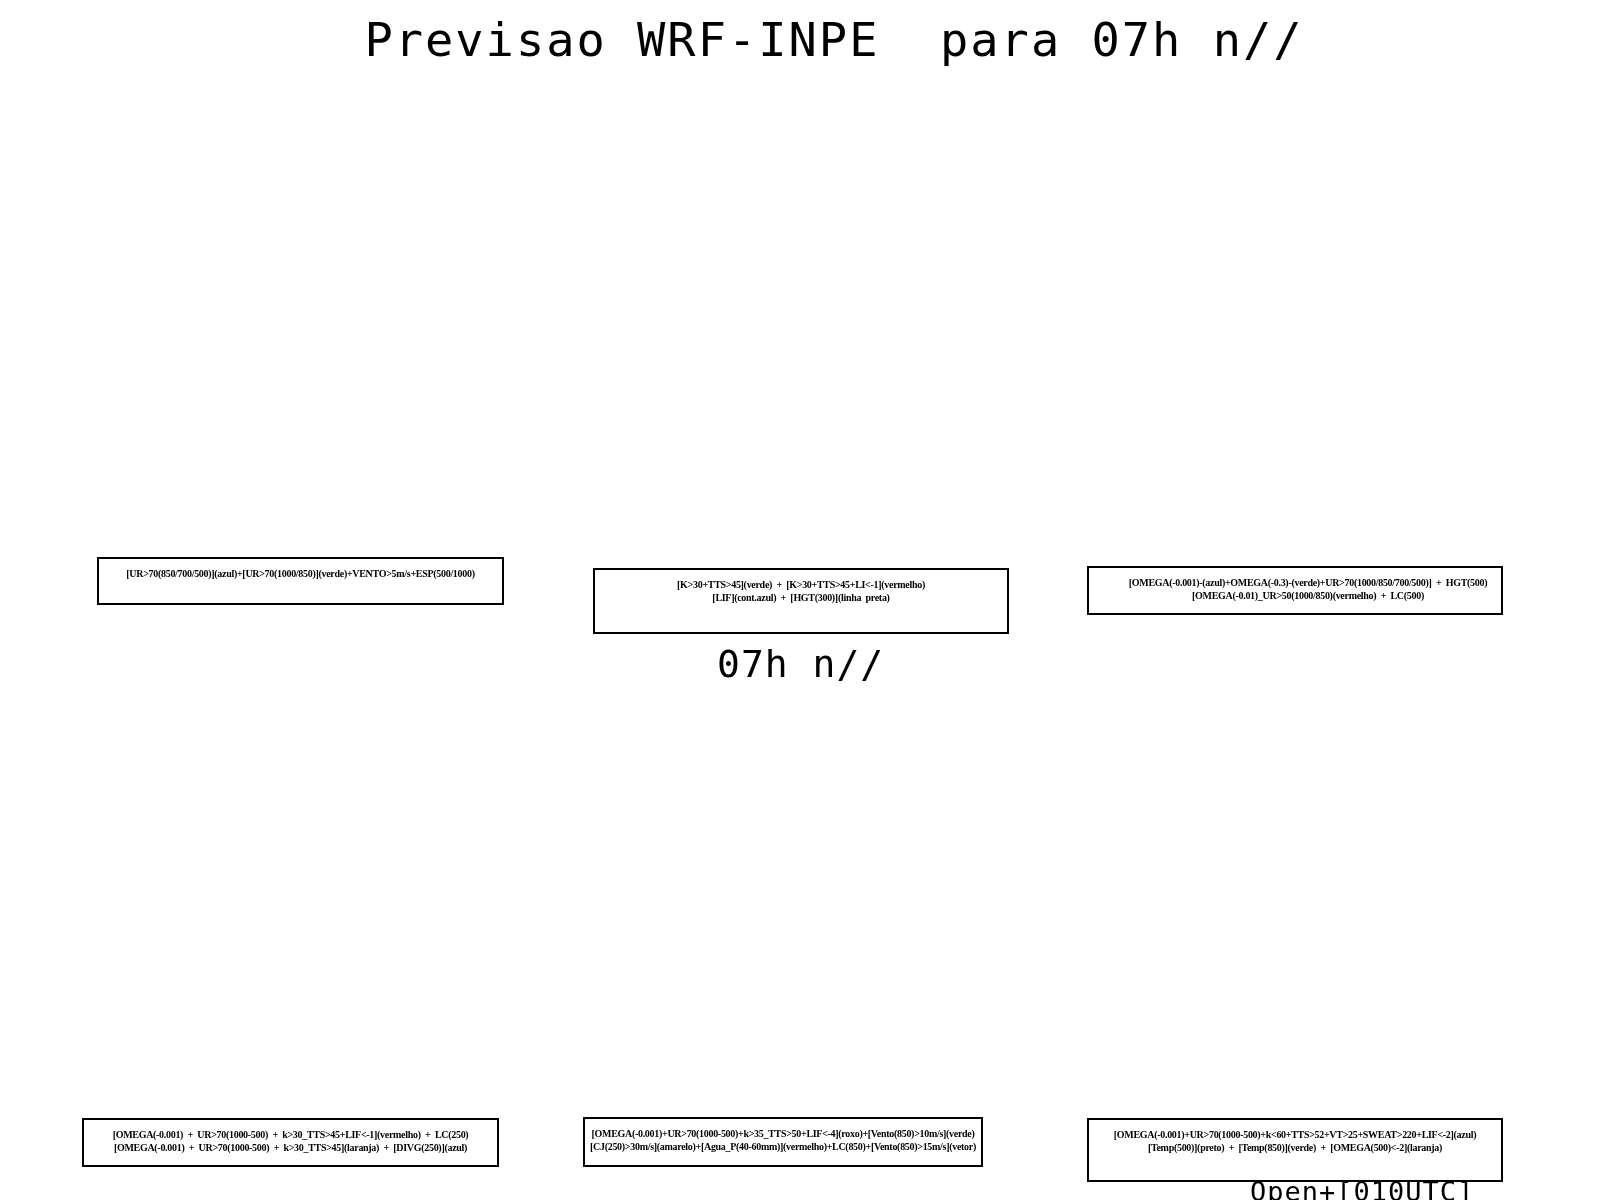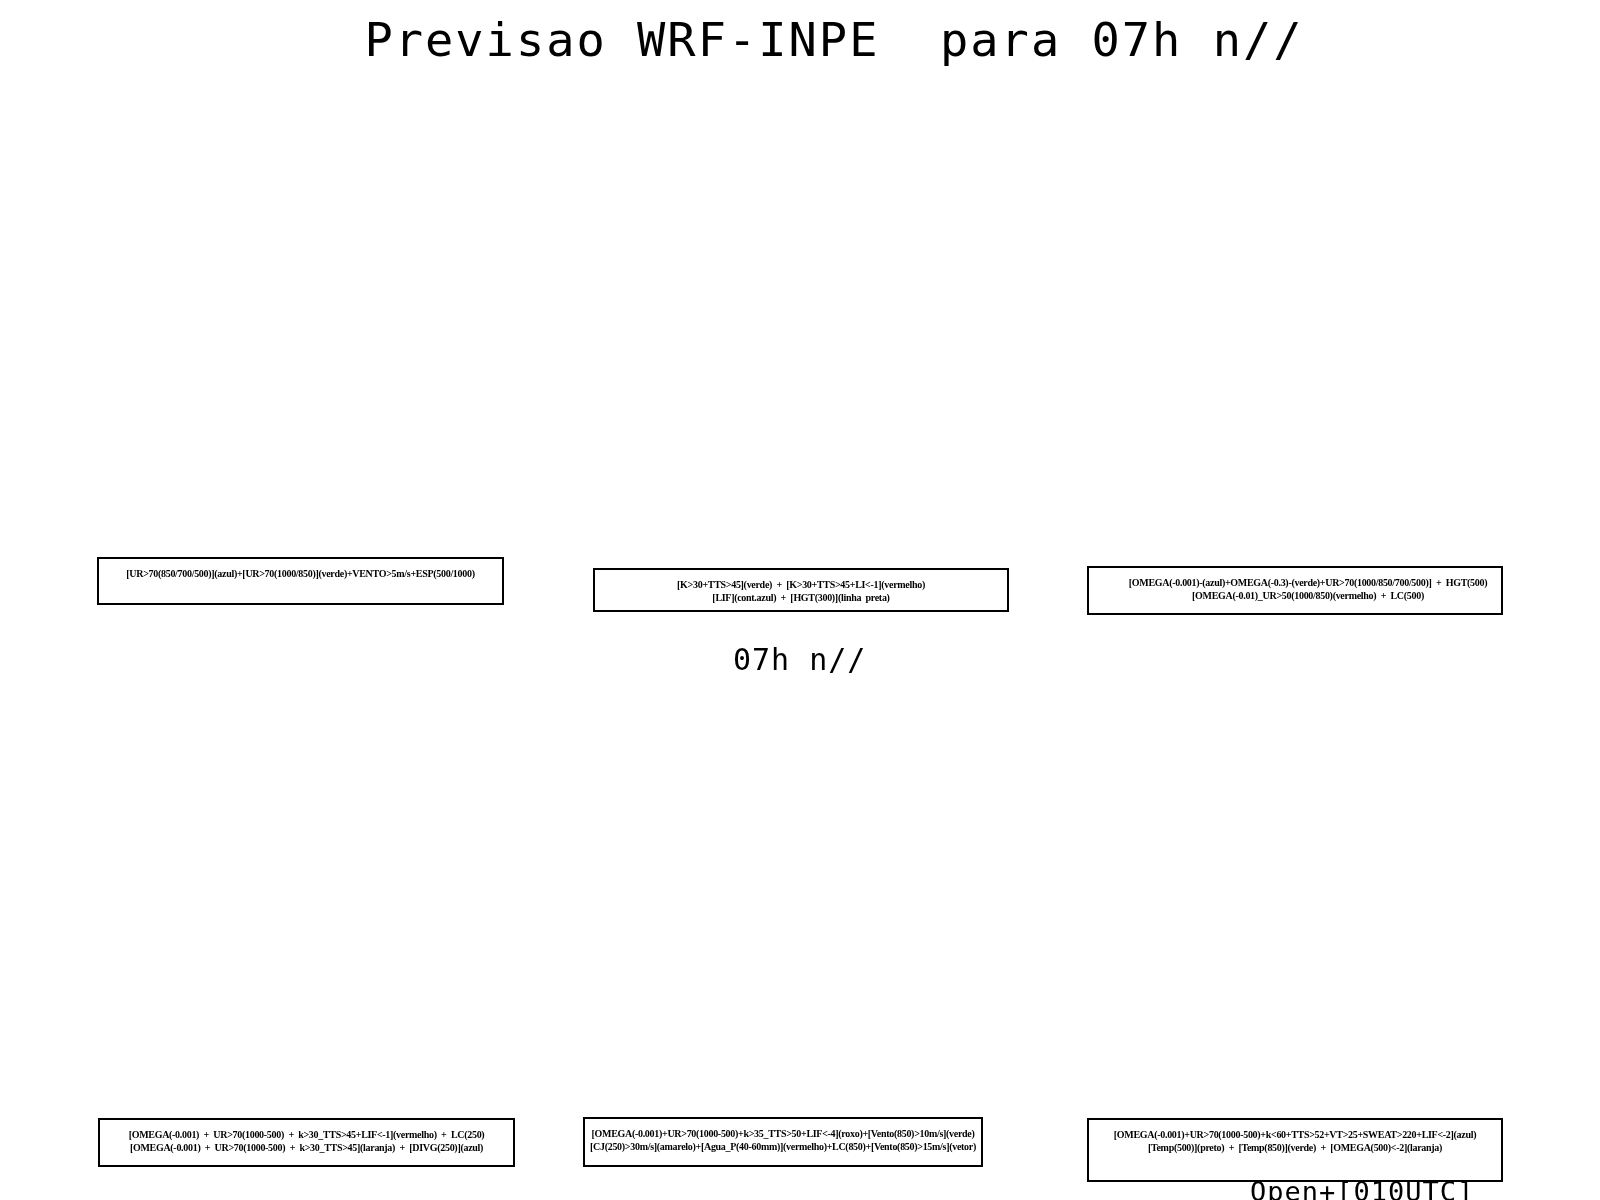--- a/index.html
+++ b/index.html
@@ -26,22 +26,22 @@
   #title {
     top: 12px;
     left: 790px;
     transform: translateX(-50%);
     font-size: 47px;
     letter-spacing: 2px;
     margin-left: 44px;
   }
   #subtitle {
     top: 642px;
-    left: 733px;
-    font-size: 30px;
+    left: 717px;
+    font-size: 38px;
     letter-spacing: 1px;
   }
   #footer {
     top: 1176px;
     left: 1250px;
     font-size: 27px;
     letter-spacing: 1px;
   }
   
   .legend-box {
@@ -56,23 +56,23 @@
     font-size: 10px;
     letter-spacing: -0.3px;
     color: #000000;
   }
   .legend-box .legend-line {
     white-space: pre;
     line-height: 13px;
     font-family: Liberation Serif, serif;
   }
   #box-top-left      { left:   97px; top:  557px; width: 407px; height: 48px; }
-  #box-top-center    { left:  593px; top:  568px; width: 416px; height: 44px; }
+  #box-top-center    { left:  593px; top:  568px; width: 416px; height: 66px; }
   #box-top-right     { left: 1087px; top:  566px; width: 416px; height: 49px; padding-left: 26px; }
-  #box-bottom-left   { left:   98px; top: 1118px; width: 417px; height: 49px; }
+  #box-bottom-left   { left:   82px; top: 1118px; width: 417px; height: 49px; }
   #box-bottom-center { left:  583px; top: 1117px; width: 400px; height: 50px; }
   #box-bottom-right  { left: 1087px; top: 1118px; width: 416px; height: 64px; }
 </style>
 </head>
 <body>
 
 <div id="title" class="plotter-text">Previsao WRF-INPE  para 07h n//</div>
 
 <div id="box-top-left" class="legend-box">
   <div class="legend-line">[UR&gt;70(850/700/500)](azul)+[UR&gt;70(1000/850)](verde)+VENTO&gt;5m/s+ESP(500/1000)</div>

